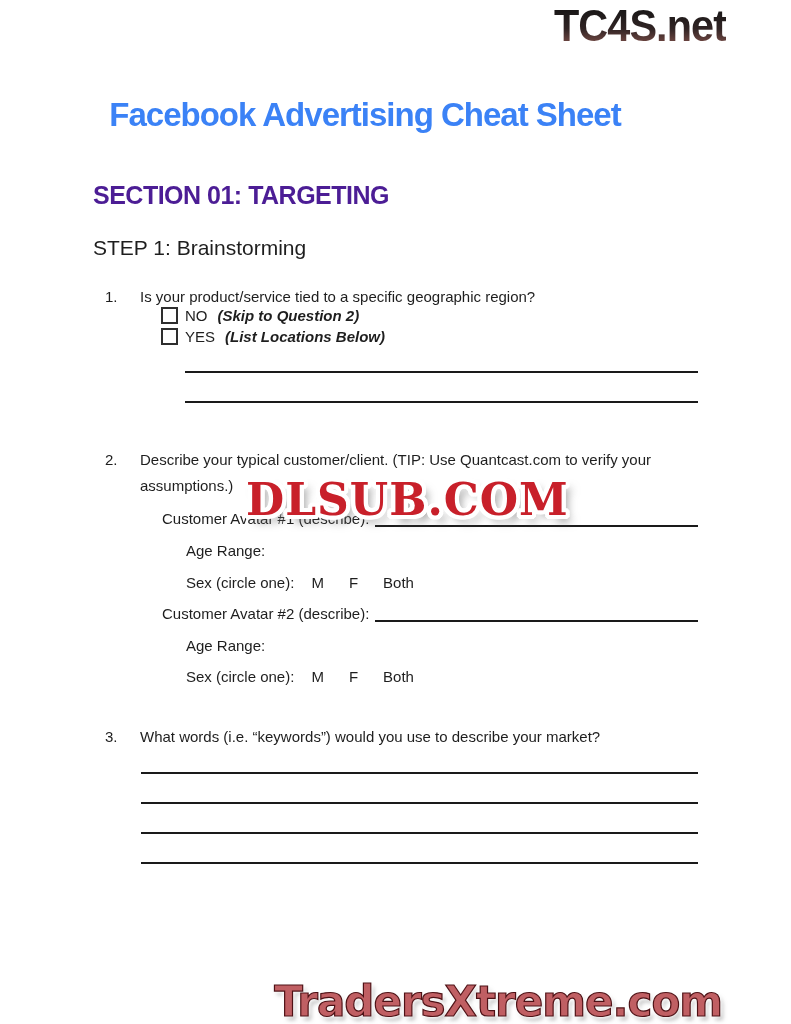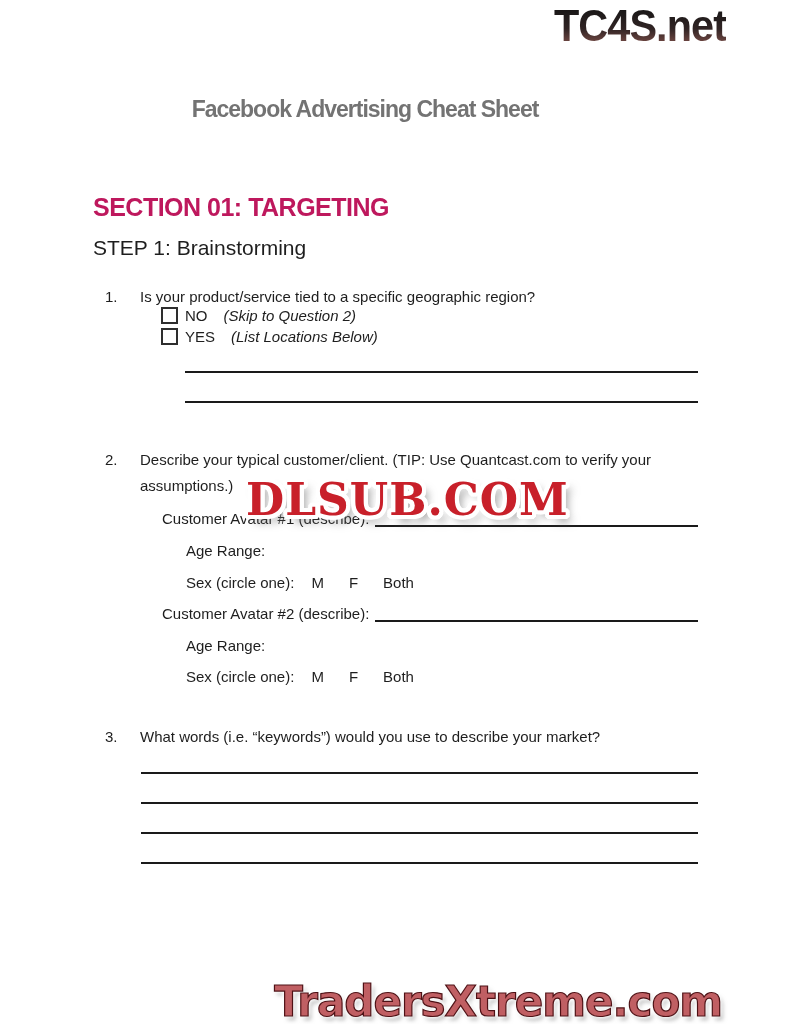--- a/index.html
+++ b/index.html
@@ -28,46 +28,46 @@
   }
   .wm-bottom{
     position:absolute;top:977px;right:8px;z-index:6;
     font-family:"DejaVu Sans", sans-serif;font-weight:700;font-size:42px;letter-spacing:-1px;
     color:#c05f63;-webkit-text-stroke:1.2px #4d1115;white-space:nowrap;
     text-shadow:0 0 4px #fff,0 0 4px #fff,0 0 6px #fff,3px 4px 4px rgba(130,130,130,.55);
   }
   
   .title{
     position:absolute;left:0;right:0;top:96px;margin:0;text-align:center;
-    font-size:23px;font-weight:700;letter-spacing:-1px;color:#737373;
+    font-size:33px;font-weight:700;letter-spacing:-1px;color:#3b82f6;
   }
   .section{
-    position:absolute;left:93px;top:193px;margin:0;
-    font-size:25px;font-weight:700;letter-spacing:-.5px;color:#be185d;
+    position:absolute;left:93px;top:181px;margin:0;
+    font-size:25px;font-weight:700;letter-spacing:-.5px;color:#4c1d95;
   }
   .step{
     position:absolute;left:93px;top:236px;margin:0;
     font-size:21px;font-weight:400;color:#1e1e1e;
   }
   
   .q{position:absolute;left:105px;display:flex;font-size:15px;line-height:26px;}
   .qnum{width:35px;flex:0 0 35px;}
   .qtext{flex:1;}
   .q1{top:284px;width:620px;}
   .q2{top:447px;width:635px;}
   .q3{top:724px;width:620px;}
   
   .opt{position:absolute;left:161px;display:flex;align-items:center;height:20px;font-size:15px;}
   .opt-no{top:305px;}
   .opt-yes{top:326px;}
   .checkbox{
     display:inline-block;width:13px;height:13px;border:2px solid #2e2e2e;background:#fff;
     margin-right:7px;flex:0 0 auto;
   }
-  .opt-note{font-style:italic;margin-left:16px;}
+  .opt-note{font-style:italic;margin-left:10px;font-weight:bold;}
   
   .rule{position:absolute;height:2px;background:#1a1a1a;}
   
   .avatar-row{position:absolute;left:162px;width:536px;display:flex;align-items:flex-end;font-size:15px;height:18px;}
   .avatar-label{white-space:nowrap;}
   .avatar-line{flex:1;border-bottom:2px solid #1a1a1a;margin-left:6px;height:14px;}
   .sub-row{position:absolute;left:186px;font-size:15px;height:18px;display:flex;align-items:flex-end;}
   .sex-opt{display:inline-block;}
   .sex-m{margin-left:17px;}
   .sex-f{margin-left:25px;}

